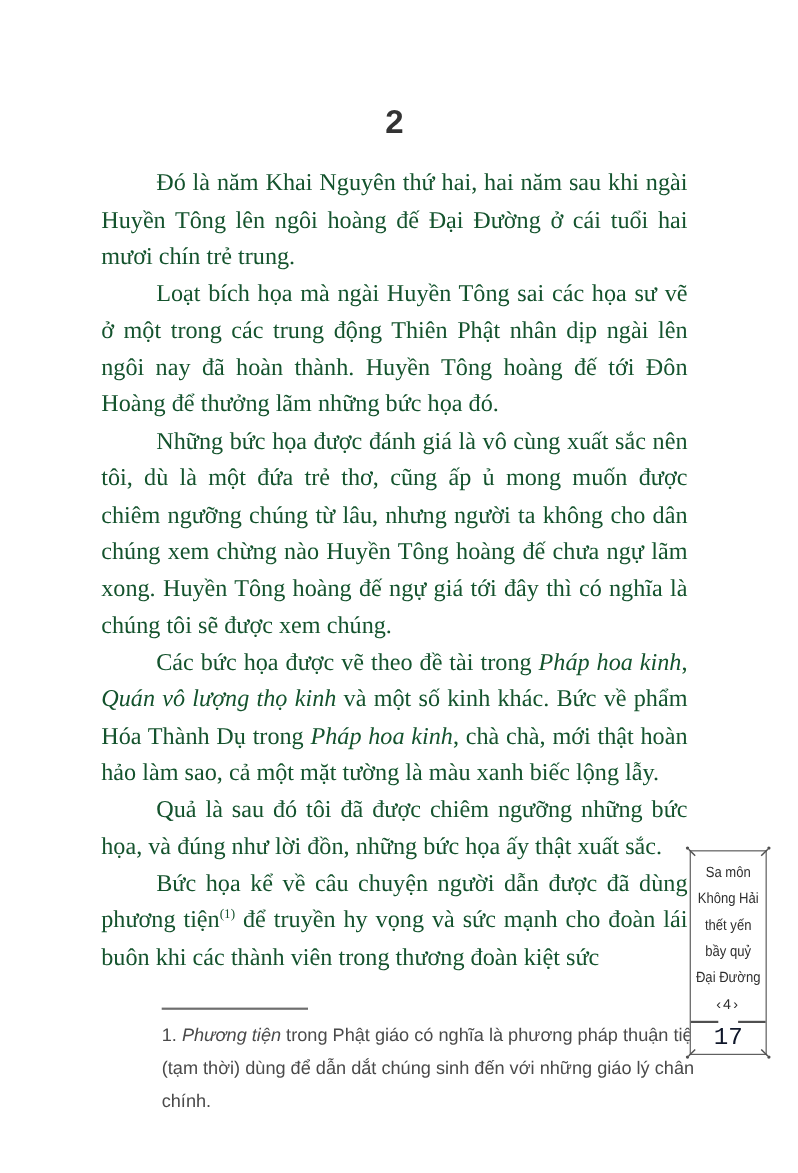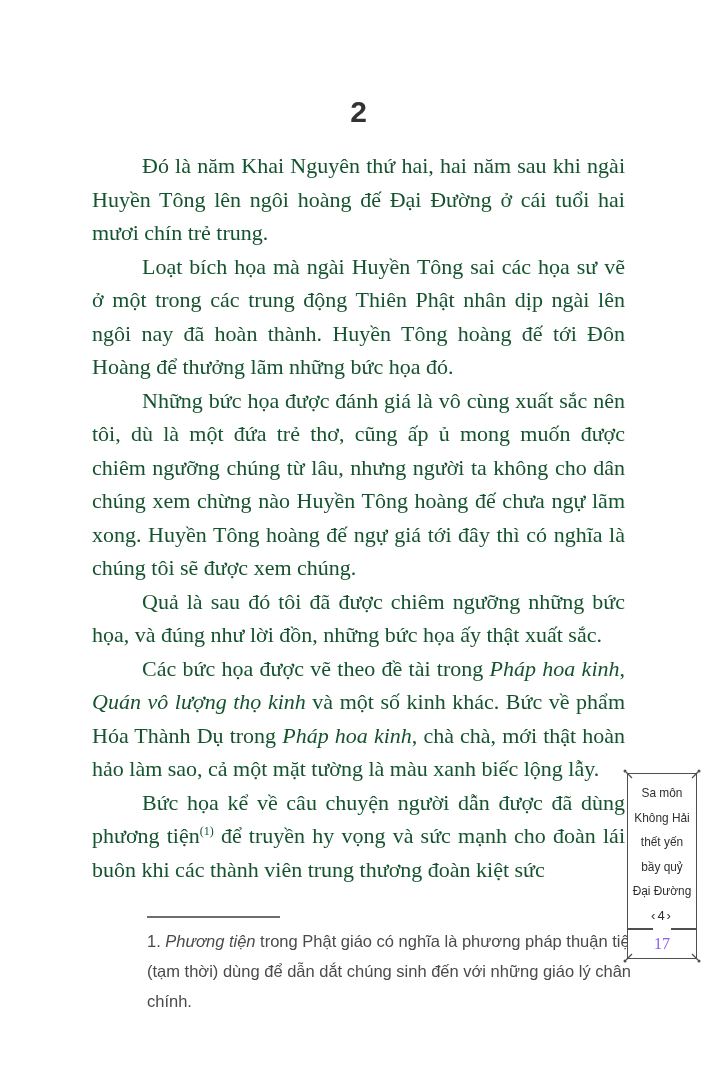--- a/index.html
+++ b/index.html
@@ -61,21 +61,21 @@
     border:1.5px solid #4f4f4f;
     box-sizing:border-box;
     display:flex;
     flex-direction:column;
     background:#ffffff;
   }
   .side-title {
     flex:1;
     display:flex;
     flex-direction:column;
-    justify-content:space-between;
+    justify-content:flex-start;
     padding-top:7px;
     text-align:center;
     font-family:"Liberation Sans", sans-serif;
     font-size:13.5px;
     color:#2f2f2f;
   }
   .side-title .line {
     display:block;
     line-height:24px;
     white-space:nowrap;
@@ -95,23 +95,23 @@
     height:2px;
   }
   .side-divider .seg {
     width:37%; height:1.5px;
     background:#4f4f4f;
   }
   .side-page {
     height:28px;
     line-height:28px;
     text-align:center;
-    font-family:Liberation Serif, serif;
-    font-size:16px;
-    color:#8b5cf6;
+    font-family:Liberation Mono, monospace;
+    font-size:22px;
+    color:#0f172a;
   }
   .corner {
     position:absolute;
     width:12px; height:12px;
     pointer-events:none;
   }
   .corner svg { display:block; }
   .corner.tl { left:-6px; top:-6px; }
   .corner.tr { right:-6px; top:-6px; transform:scaleX(-1); }
   .corner.bl { left:-6px; bottom:-6px; transform:scaleY(-1); }
@@ -122,23 +122,23 @@
 
 <div class="page">
 
   <div class="main">
     <h1 class="chapter-number">2</h1>
 
     <div class="body-text">
       <p><span>Đó là năm Khai Nguyên thứ hai, hai năm sau khi ngài Huyền Tông lên ngôi hoàng đế Đại Đường ở cái tuổi hai mươi chín trẻ trung.</span></p>
       <p><span>Loạt bích họa mà ngài Huyền Tông sai các họa sư vẽ ở một trong các trung động Thiên Phật nhân dịp ngài lên ngôi nay đã hoàn thành. Huyền Tông hoàng đế tới Đôn Hoàng để thưởng lãm những bức họa đó.</span></p>
       <p><span>Những bức họa được đánh giá là vô cùng xuất sắc nên tôi, dù là một đứa trẻ thơ, cũng ấp ủ mong muốn được chiêm ngưỡng chúng từ lâu, nhưng người ta không cho dân chúng xem chừng nào Huyền Tông hoàng đế chưa ngự lãm xong. Huyền Tông hoàng đế ngự giá tới đây thì có nghĩa là chúng tôi sẽ được xem chúng.</span></p>
+      <p><span>Các bức họa được vẽ theo đề tài trong </span><i>Pháp hoa kinh</i><span>, </span><i>Quán vô lượng thọ kinh</i><span> và một số kinh khác. Bức về phẩm Hóa Thành Dụ trong </span><i>Pháp hoa kinh</i><span>, chà chà, mới thật hoàn hảo làm sao, cả một mặt tường là màu xanh biếc lộng lẫy.</span></p>
       <p><span>Quả là sau đó tôi đã được chiêm ngưỡng những bức họa, và đúng như lời đồn, những bức họa ấy thật xuất sắc.</span></p>
-      <p><span>Các bức họa được vẽ theo đề tài trong </span><i>Pháp hoa kinh</i><span>, </span><i>Quán vô lượng thọ kinh</i><span> và một số kinh khác. Bức về phẩm Hóa Thành Dụ trong </span><i>Pháp hoa kinh</i><span>, chà chà, mới thật hoàn hảo làm sao, cả một mặt tường là màu xanh biếc lộng lẫy.</span></p>
-      <p><span>Bức họa kể về câu chuyện người dẫn được đã dùng phương tiện</span><sup>(1)</sup><span> để truyền hy vọng và sức mạnh cho đoàn lái buôn khi các thành viên trung thương đoàn kiệt sức</span></p>
+      <p><span>Bức họa kể về câu chuyện người dẫn được đã dùng phương tiện</span><sup>(1)</sup><span> để truyền hy vọng và sức mạnh cho đoàn lái buôn khi các thành viên trong thương đoàn kiệt sức</span></p>
     </div>
   </div>
 
   <div class="footnote-area">
     <div class="footnote-rule"></div>
     <div class="footnote-text"><span>1. </span><i>Phương tiện</i><span> trong Phật giáo có nghĩa là phương pháp thuận tiện (tạm thời) dùng để dẫn dắt chúng sinh đến với những giáo lý chân chính.</span></div>
   </div>
 
   <div class="side-box">
     <span class="corner tl">

